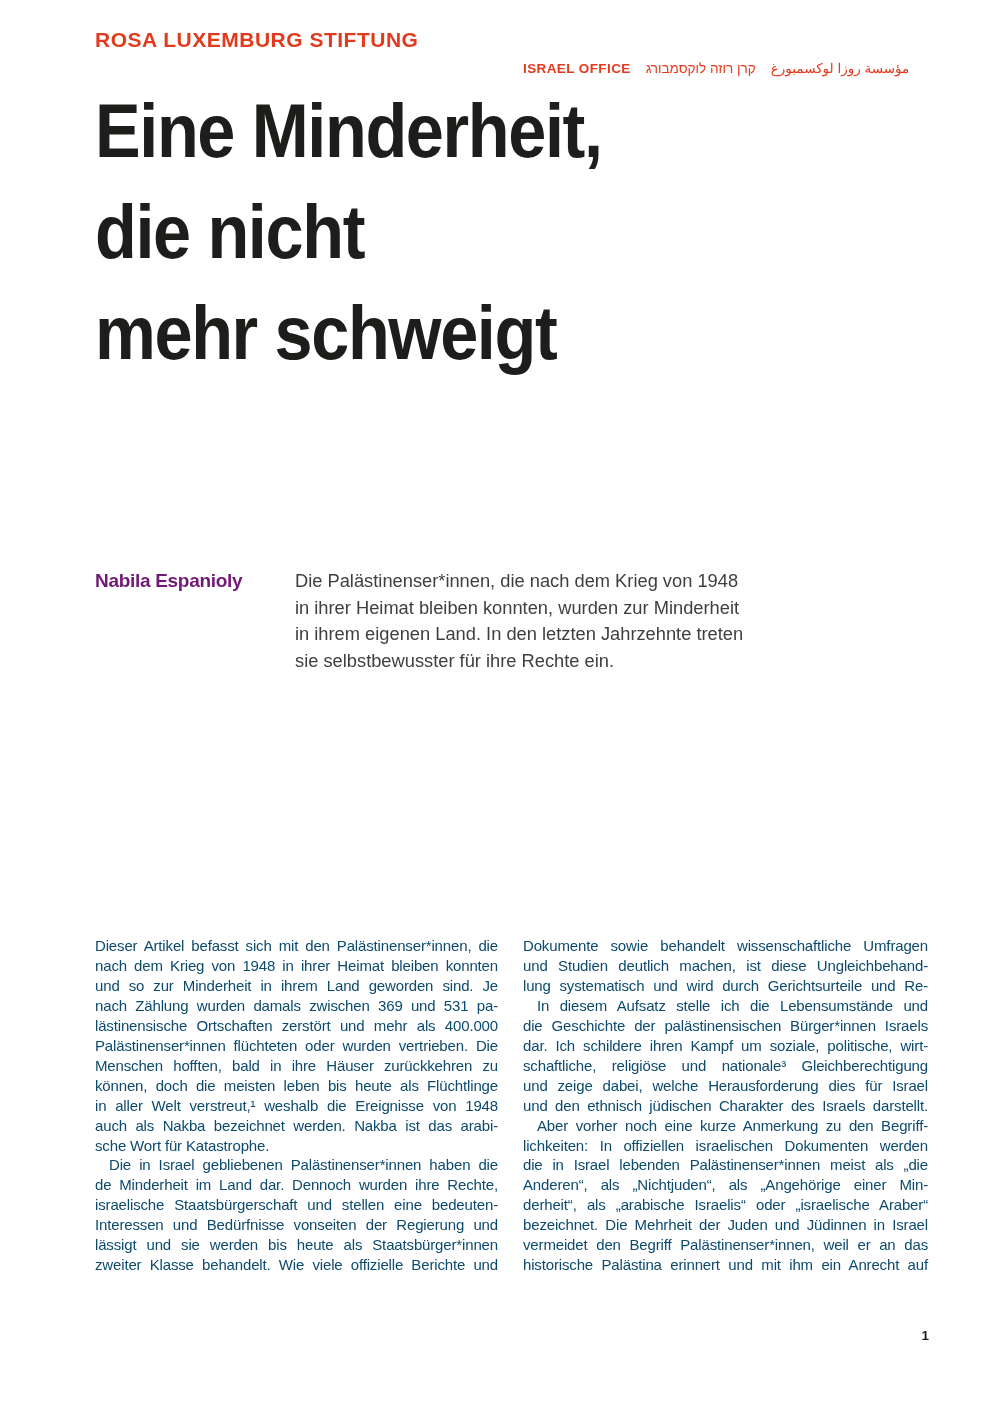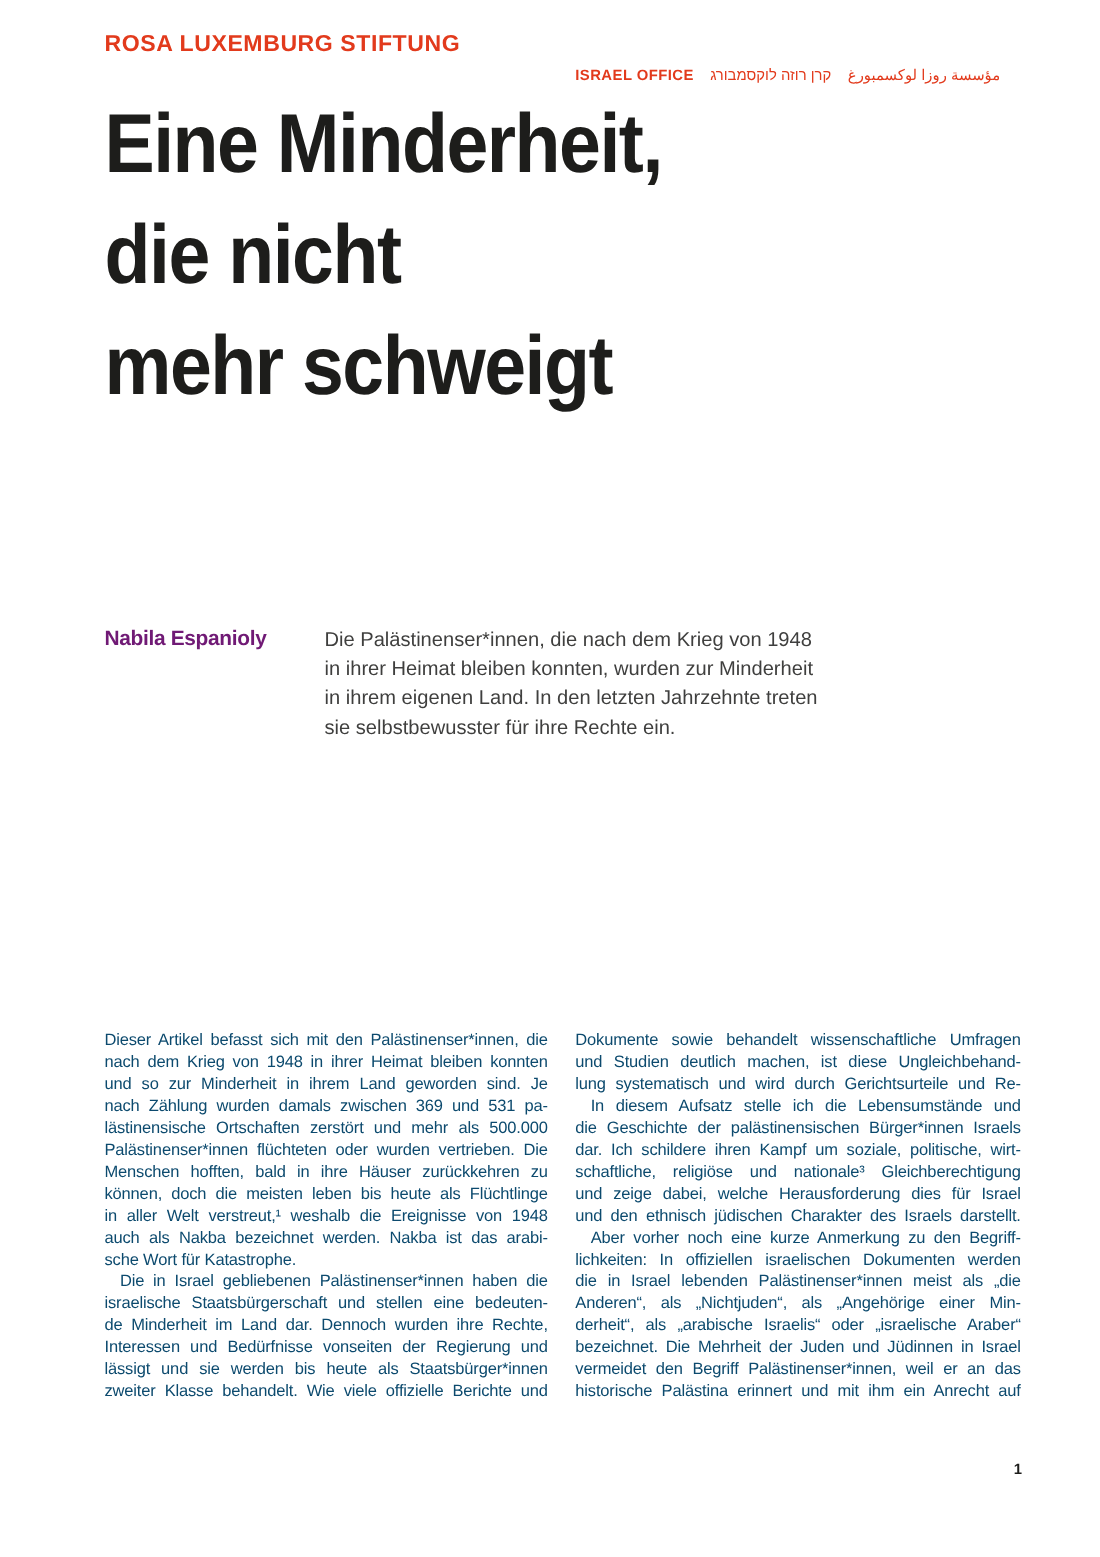--- a/index.html
+++ b/index.html
@@ -87,30 +87,30 @@
 
   <div class="author">Nabila Espanioly</div>
   <div class="lead">Die Palästinenser*innen, die nach dem Krieg von 1948 in ihrer Heimat bleiben konnten, wurden zur Minderheit in ihrem eigenen Land. In den letzten Jahrzehnte treten sie selbstbewusster für ihre Rechte ein.</div>
 
   <div class="columns">
     <div class="col col-left">
         <div class="bodyline">Dieser Artikel befasst sich mit den Palästinenser*innen, die</div>
         <div class="bodyline">nach dem Krieg von 1948 in ihrer Heimat bleiben konnten</div>
         <div class="bodyline">und so zur Minderheit in ihrem Land geworden sind. Je</div>
         <div class="bodyline">nach Zählung wurden damals zwischen 369 und 531 pa-</div>
-        <div class="bodyline">lästinensische Ortschaften zerstört und mehr als 500.000</div>
+        <div class="bodyline">lästinensische Ortschaften zerstört und mehr als 400.000</div>
         <div class="bodyline">Palästinenser*innen flüchteten oder wurden vertrieben. Die</div>
         <div class="bodyline">Menschen hofften, bald in ihre Häuser zurückkehren zu</div>
         <div class="bodyline">können, doch die meisten leben bis heute als Flüchtlinge</div>
         <div class="bodyline">in aller Welt verstreut,¹ weshalb die Ereignisse von 1948</div>
         <div class="bodyline">auch als Nakba bezeichnet werden. Nakba ist das arabi-</div>
         <div class="bodyline nojust">sche Wort für Katastrophe.</div>
         <div class="bodyline indent">Die in Israel gebliebenen Palästinenser*innen haben die</div>
+        <div class="bodyline">de Minderheit im Land dar. Dennoch wurden ihre Rechte,</div>
         <div class="bodyline">israelische Staatsbürgerschaft und stellen eine bedeuten-</div>
-        <div class="bodyline">de Minderheit im Land dar. Dennoch wurden ihre Rechte,</div>
         <div class="bodyline">Interessen und Bedürfnisse vonseiten der Regierung und</div>
         <div class="bodyline">lässigt und sie werden bis heute als Staatsbürger*innen</div>
         <div class="bodyline">zweiter Klasse behandelt. Wie viele offizielle Berichte und</div>
       </div>
     <div class="col col-right">
         <div class="bodyline">Dokumente sowie behandelt wissenschaftliche Umfragen</div>
         <div class="bodyline">und Studien deutlich machen, ist diese Ungleichbehand-</div>
         <div class="bodyline">lung systematisch und wird durch Gerichtsurteile und Re-</div>
         <div class="bodyline indent">In diesem Aufsatz stelle ich die Lebensumstände und</div>
         <div class="bodyline">die Geschichte der palästinensischen Bürger*innen Israels</div>

